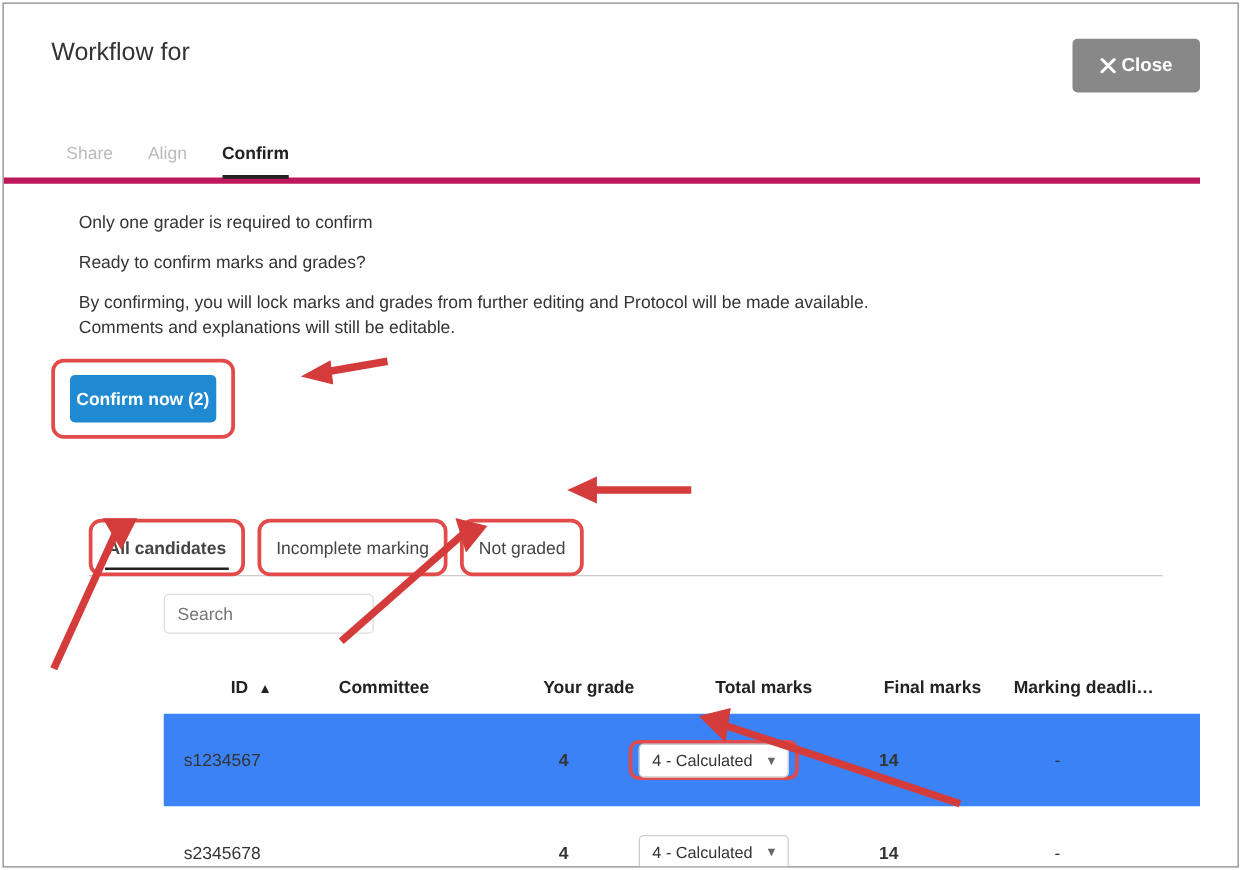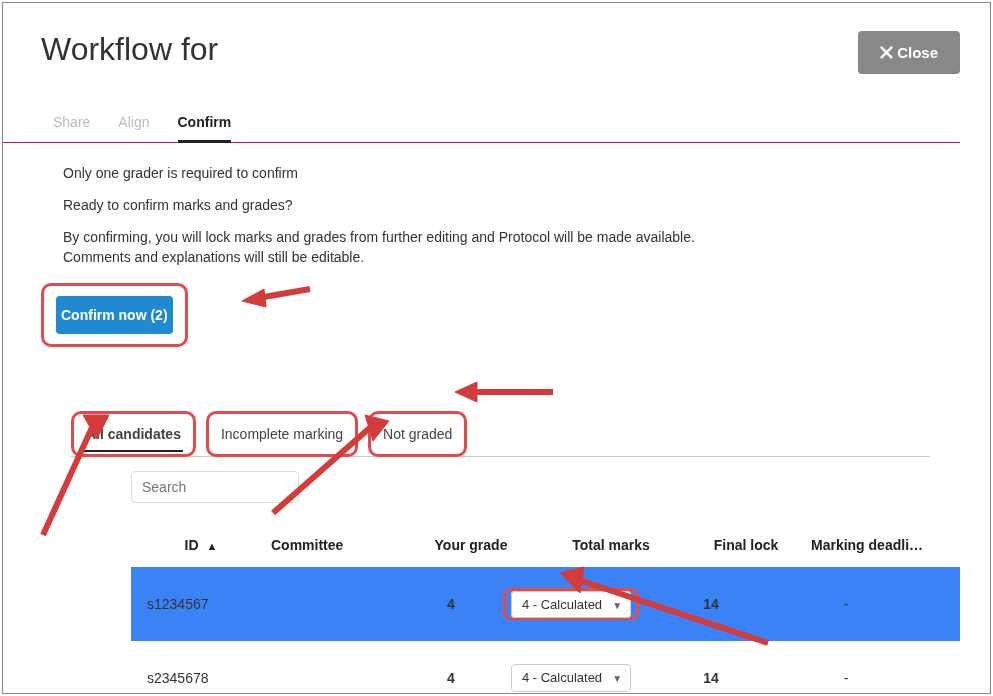--- a/index.html
+++ b/index.html
@@ -17,21 +17,21 @@
     position: relative;
     overflow: hidden;
   }
   .header-row {
     display: flex;
     justify-content: space-between;
     align-items: flex-start;
     padding: 28px 30px 0 38px;
   }
   .page-title {
-    font-size: 32px;
+    font-size: 20px;
     font-weight: 300;
     color: #333;
   }
   .close-btn {
     background: #888;
     color: #fff;
     border: none;
     border-radius: 4px;
     padding: 13px 22px;
     font-size: 15px;
@@ -39,21 +39,21 @@
     cursor: pointer;
     display: flex;
     align-items: center;
     gap: 4px;
   }
   .close-btn svg { width: 13px; height: 13px; fill: #fff; }
   .tabs {
     display: flex;
     gap: 28px;
     padding: 40px 0 0 50px;
-    border-bottom: 1px solid #be185d;
+    border-bottom: 5px solid #be185d;
     margin: 0 30px 0 0;
     position: relative;
   }
   .tabs::after{
     content:"";
     position:absolute;
     left:50px; right:0; bottom:-1px;
   }
   .tab {
     padding-bottom: 10px;
@@ -261,21 +261,21 @@
     
     <div class="table">
       <div class="thead">
         <div class="th col-id">
           <span>ID</span>
           <span class="sort-icon">▲</span>
         </div>
         <div class="th col-committee">Committee</div>
         <div class="th col-your">Your grade</div>
         <div class="th col-total">Total marks</div>
-        <div class="th col-final">Final lock</div>
+        <div class="th col-final">Final marks</div>
         <div class="th col-deadline">Marking deadli…</div>
       </div>
 
       <div class="trow alt">
         <div class="td col-id" style="text-align:left;padding-left:16px">s1234567</div>
         <div class="td col-committee"></div>
         <div class="td col-grades" style="font-weight:700">4</div>
         <div class="td col-your">
           <span class="grade-select-wrap">
             <span class="grade-select">

